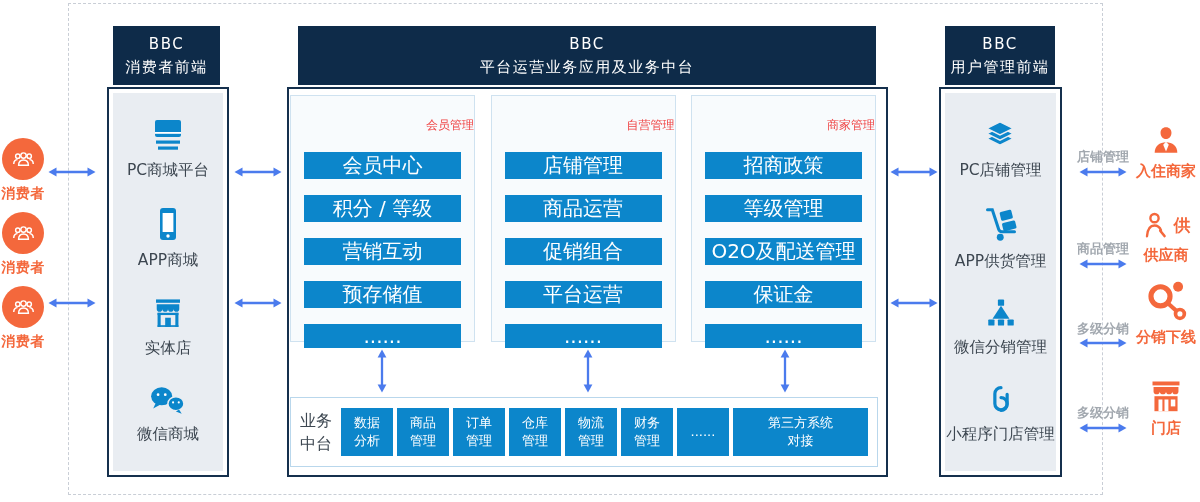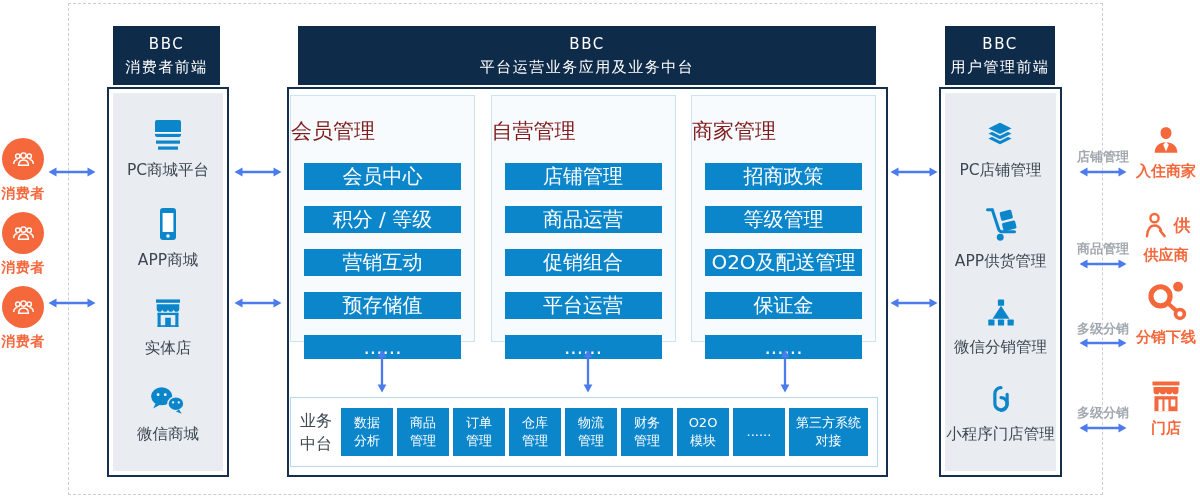--- a/index.html
+++ b/index.html
@@ -18,21 +18,21 @@
   .side-inner{position:absolute;left:4px;right:4px;top:4px;bottom:4px;background:#e9edf2;
               display:flex;flex-direction:column;justify-content:space-evenly;align-items:center;}
   .feature{display:flex;flex-direction:column;align-items:center;gap:9px;}
   .feature-label{font-size:15.5px;color:#3c4650;white-space:nowrap;}
 
   
   .modules{position:absolute;left:290px;top:95px;width:586px;height:247px;
            display:flex;justify-content:space-between;z-index:3;}
   .module{width:185px;background:#f8fbfd;border:1px solid #cfe2f0;box-sizing:border-box;
           display:flex;flex-direction:column;}
-  .module-title{text-align:left;font-size:21px;color:#7f1d1d;margin:21px 0 18px;}
+  .module-title{text-align:right;font-size:12px;color:#ef4444;margin:21px 0 18px;}
   .mbtn{height:28px;margin:0 13px 16px;background:#0c86cb;color:#fff;font-size:20px;
         display:flex;align-items:center;justify-content:center;white-space:nowrap;}
 
   
   .mid-band{position:absolute;left:290px;top:397px;width:588px;height:70px;background:#fff;
             border:1px solid #b9d7ec;box-sizing:border-box;display:flex;align-items:center;
             padding:0 9px;gap:9px;z-index:3;}
   .mid-label{font-size:16px;color:#3c4650;line-height:1.45;text-align:center;white-space:nowrap;}
   .mid-boxes{display:flex;gap:4px;flex:1;height:48px;}
   .midbox{width:52px;background:#0c86cb;color:#fff;font-size:13px;line-height:1.35;
@@ -229,24 +229,20 @@
       </div>
       <div class="midbox">
         <span>物流</span>
         <span>管理</span>
       </div>
       <div class="midbox">
         <span>财务</span>
         <span>管理</span>
       </div>
       <div class="midbox">
-        <span>O2O</span>
-        <span>模块</span>
-      </div>
-      <div class="midbox">
         <span>......</span>
         <span></span>
       </div>
       <div class="midbox wide">
         <span>第三方系统</span>
         <span>对接</span>
       </div>
     </div>
   </div>
 

